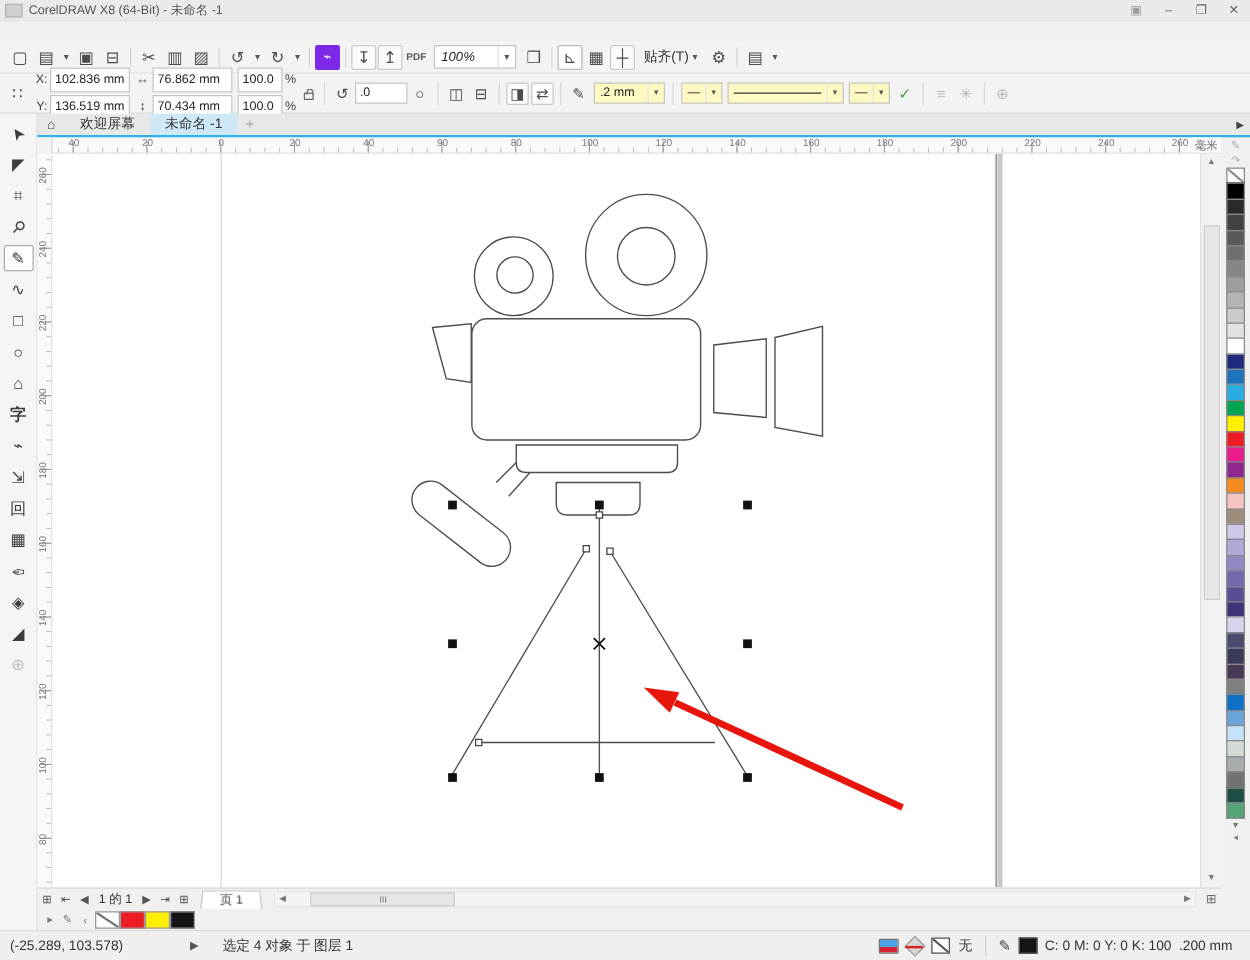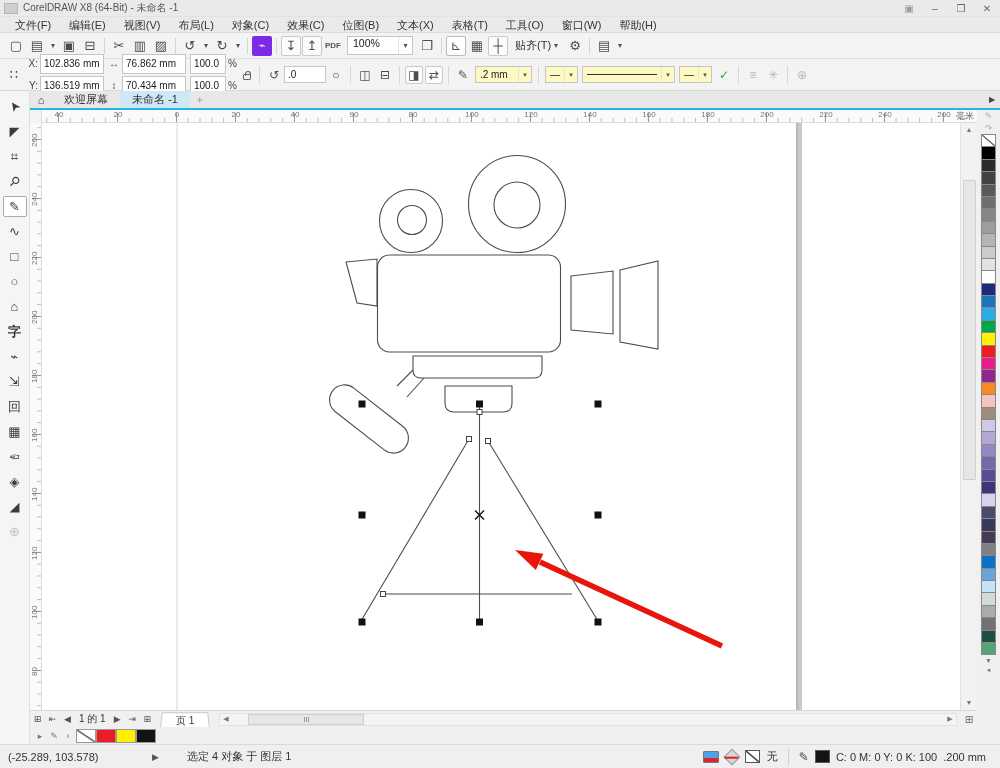--- a/index.html
+++ b/index.html
@@ -21,21 +21,21 @@
   
   .tb1{position:absolute;left:0;top:33px;width:1000px;height:26px;background:#f3f3f3;border-bottom:1px solid #dedede;display:flex;align-items:center;padding-left:6px;gap:1px;}
   .tbtn{min-width:20px;height:20px;display:flex;align-items:center;justify-content:center;color:#4c4c4c;font-size:13px;border-radius:2px;}
   .tbtn.caret{min-width:10px;font-size:8px;color:#555;}
   .tbtn.sep{min-width:7px;height:18px;pointer-events:none;}
   .tbtn.sep::after{content:"";width:1px;height:16px;background:#d6d6d6;display:block;margin:auto;}
   .tbtn.purple{background:#7d2ae8;color:#fff;font-size:11px;width:20px;}
   .tbtn.boxed{border:1px solid #c9c9c9;background:#fbfbfb;}
   .tbtn.on{border:1px solid #b9b9b9;background:#fff;}
   .tbtn.pdf{font-size:8px;font-weight:bold;letter-spacing:0;color:#555;}
-  .combo{display:flex;border:1px solid #c5c5c5;background:#fff;height:19px;margin:0 3px;}
+  .combo{display:flex;align-items:center;border:1px solid #c5c5c5;background:#fff;height:19px;margin:0 3px;font-style:italic;}
   .combo .val{padding:0 5px;font-size:10.5px;color:#222;}
   .combo .car{width:14px;text-align:center;font-size:8px;color:#555;border-left:1px solid #e0e0e0;line-height:17px;}
   .snapbox{display:flex;align-items:center;height:20px;padding:0 4px;margin:0 2px;}
   .snapbox .lbl{font-size:11px;color:#333;margin-right:3px;}
   .snapbox .car{font-size:8px;color:#555;}
 
   
   .tb2{position:absolute;left:0;top:59px;width:1000px;height:32px;background:#f3f3f3;border-bottom:1px solid #d8d8d8;display:flex;align-items:center;padding-left:4px;}
   .pb-grid{font-size:13px;color:#444;width:20px;text-align:center;}
   .fieldcol{display:flex;flex-direction:column;gap:2px;margin:0 2px;}
@@ -125,21 +125,21 @@
   .tool .g{display:block;}
   .rotm125 .g{transform:rotate(-125deg);}
   .rot45 .g{transform:rotate(45deg);}
   .rot180 .g{transform:rotate(180deg);}
   .tool-zi{font-size:13px;font-weight:bold;}
 
   
   .statusbar{position:absolute;left:0;top:744px;width:1000px;height:24px;background:#efefef;border-top:1px solid #dadada;display:flex;align-items:center;font-size:11px;color:#333;}
   .sb-coords{margin-left:8px;width:130px;}
   .sb-play{color:#555;font-size:9px;margin-left:14px;}
-  .sb-sel{margin-left:28px;}
+  .sb-sel{margin-left:19px;}
   .sb-icons{margin-left:auto;display:flex;align-items:center;gap:7px;}
   .mon{width:16px;height:12px;border:1px solid #777;border-radius:1px;background:linear-gradient(#4aa3e8 60%,#d23 60%);}
   .filldia{width:12px;height:12px;background:#d8d8d8;transform:rotate(45deg);border:1px solid #999;position:relative;}
   .filldia::after{content:"";position:absolute;left:-2px;top:5px;width:14px;height:2px;background:#d22;transform:rotate(-45deg);}
   .nonebox{width:15px;height:13px;border:1px solid #555;background:
      linear-gradient(to top right,#fff 43%,#555 47%,#555 53%,#fff 57%),
      linear-gradient(to bottom right,#fff 43%,#555 47%,#555 53%,#fff 57%);}
   .sb-div{width:1px;height:16px;background:#d0d0d0;margin:0 10px;}
   .peni{font-size:12px;color:#444;}
   .inkswatch{width:15px;height:13px;background:#141414;border:1px solid #555;}
@@ -154,35 +154,20 @@
     <span class="appicon"></span>
     <span class="title">CorelDRAW X8 (64-Bit) - 未命名 -1</span>
     <div class="wincontrols">
       <span class="signin">▣</span>
       <span>–</span>
       <span>❐</span>
       <span>✕</span>
     </div>
   </div>
 
-  <div class="menubar">
-
-  <span class="menu-item">文件(F)</span>
-      <span class="menu-item">编辑(E)</span>
-      <span class="menu-item">视图(V)</span>
-      <span class="menu-item">布局(L)</span>
-      <span class="menu-item">对象(C)</span>
-      <span class="menu-item">效果(C)</span>
-      <span class="menu-item">位图(B)</span>
-      <span class="menu-item">文本(X)</span>
-      <span class="menu-item">表格(T)</span>
-      <span class="menu-item">工具(O)</span>
-      <span class="menu-item">窗口(W)</span>
-      <span class="menu-item">帮助(H)</span>
-    </div>
 
   <div class="tb1">
     <span style="display:flex;align-items:center;gap:1px;">
 
     <span class="tbtn">▢</span>
         <span class="tbtn">▤</span>
         <span class="tbtn caret">▾</span>
         <span class="tbtn">▣</span>
         <span class="tbtn">⊟</span>
         <span class="tbtn sep"></span>

